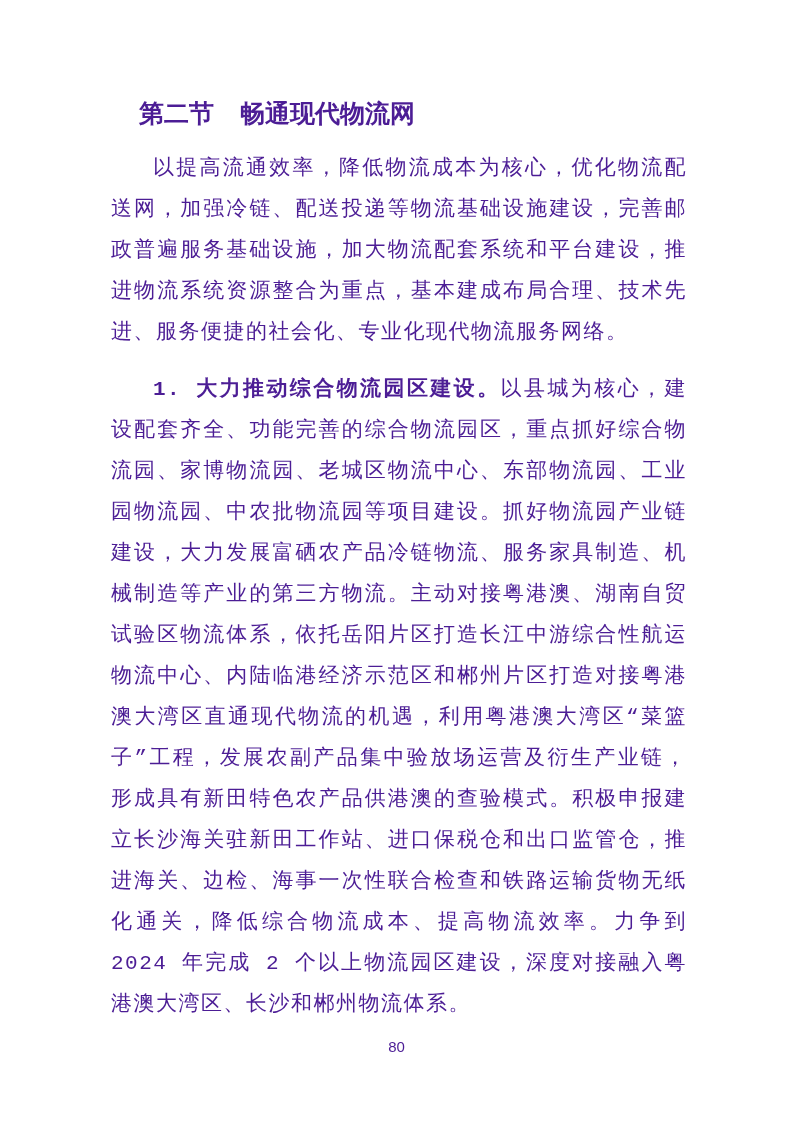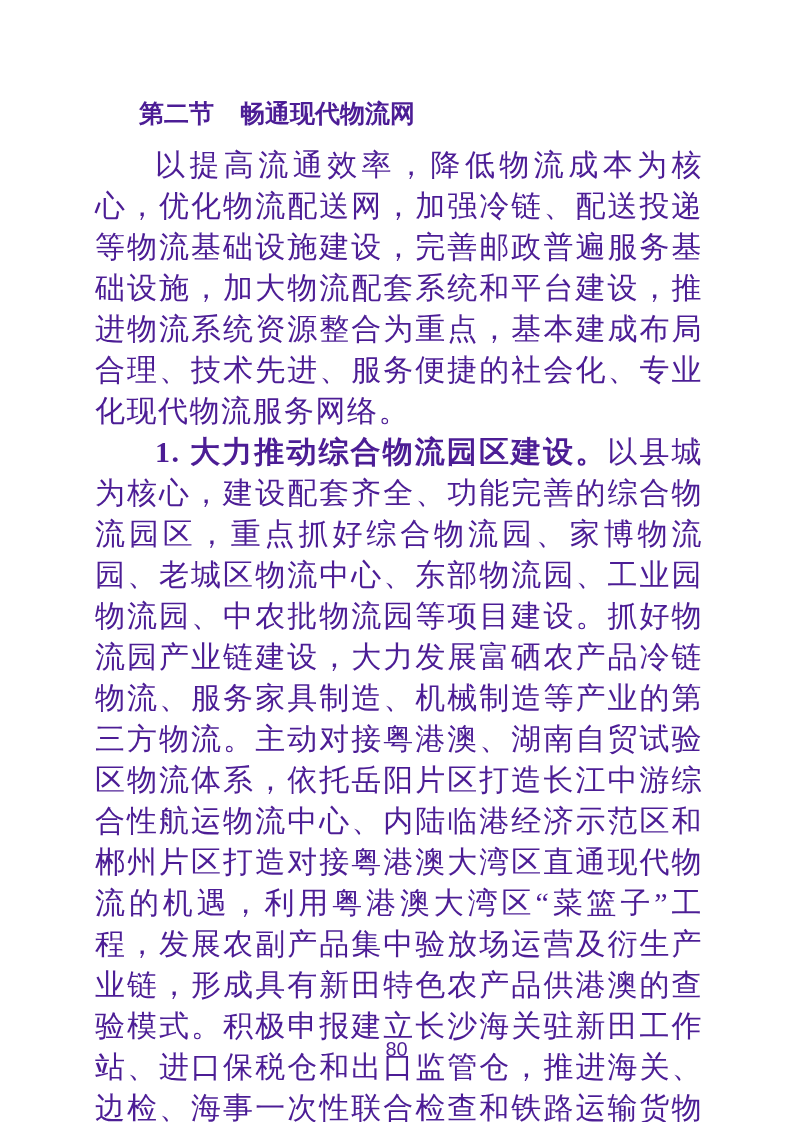--- a/index.html
+++ b/index.html
@@ -27,40 +27,41 @@
     font-weight: bold;
     line-height: 36px;
     margin: 0 0 12px 44px;
     white-space: nowrap;
   }
   .heading-gap {
     display: inline-block;
     width: 26px;
   }
   .para {
-    font-size: 30px;
+    font-size: 21px;
     line-height: 41px;
     letter-spacing: 1.5px;
-    margin: 0;
+    margin: 16px;
     text-align: justify;
     text-justify: inter-ideograph;
     text-indent: 2em;
+    font-family: Liberation Mono, monospace;
   }
   .para .lead {
     font-weight: bold;
   }
   .footer {
     position: absolute;
     left: 0;
     right: 0;
     top: 1038px;
     text-align: center;
   }
   .footer .page-number {
-    font-size: 20px;
+    font-size: 15px;
     font-family: "Liberation Sans", "DejaVu Sans", sans-serif;
   }
 </style>
 </head>
 <body>
 
 <div class="page">
   <div class="content">
 
     <h2 class="heading"><span>第二节</span><span class="heading-gap"></span><span>畅通现代物流网</span></h2>

